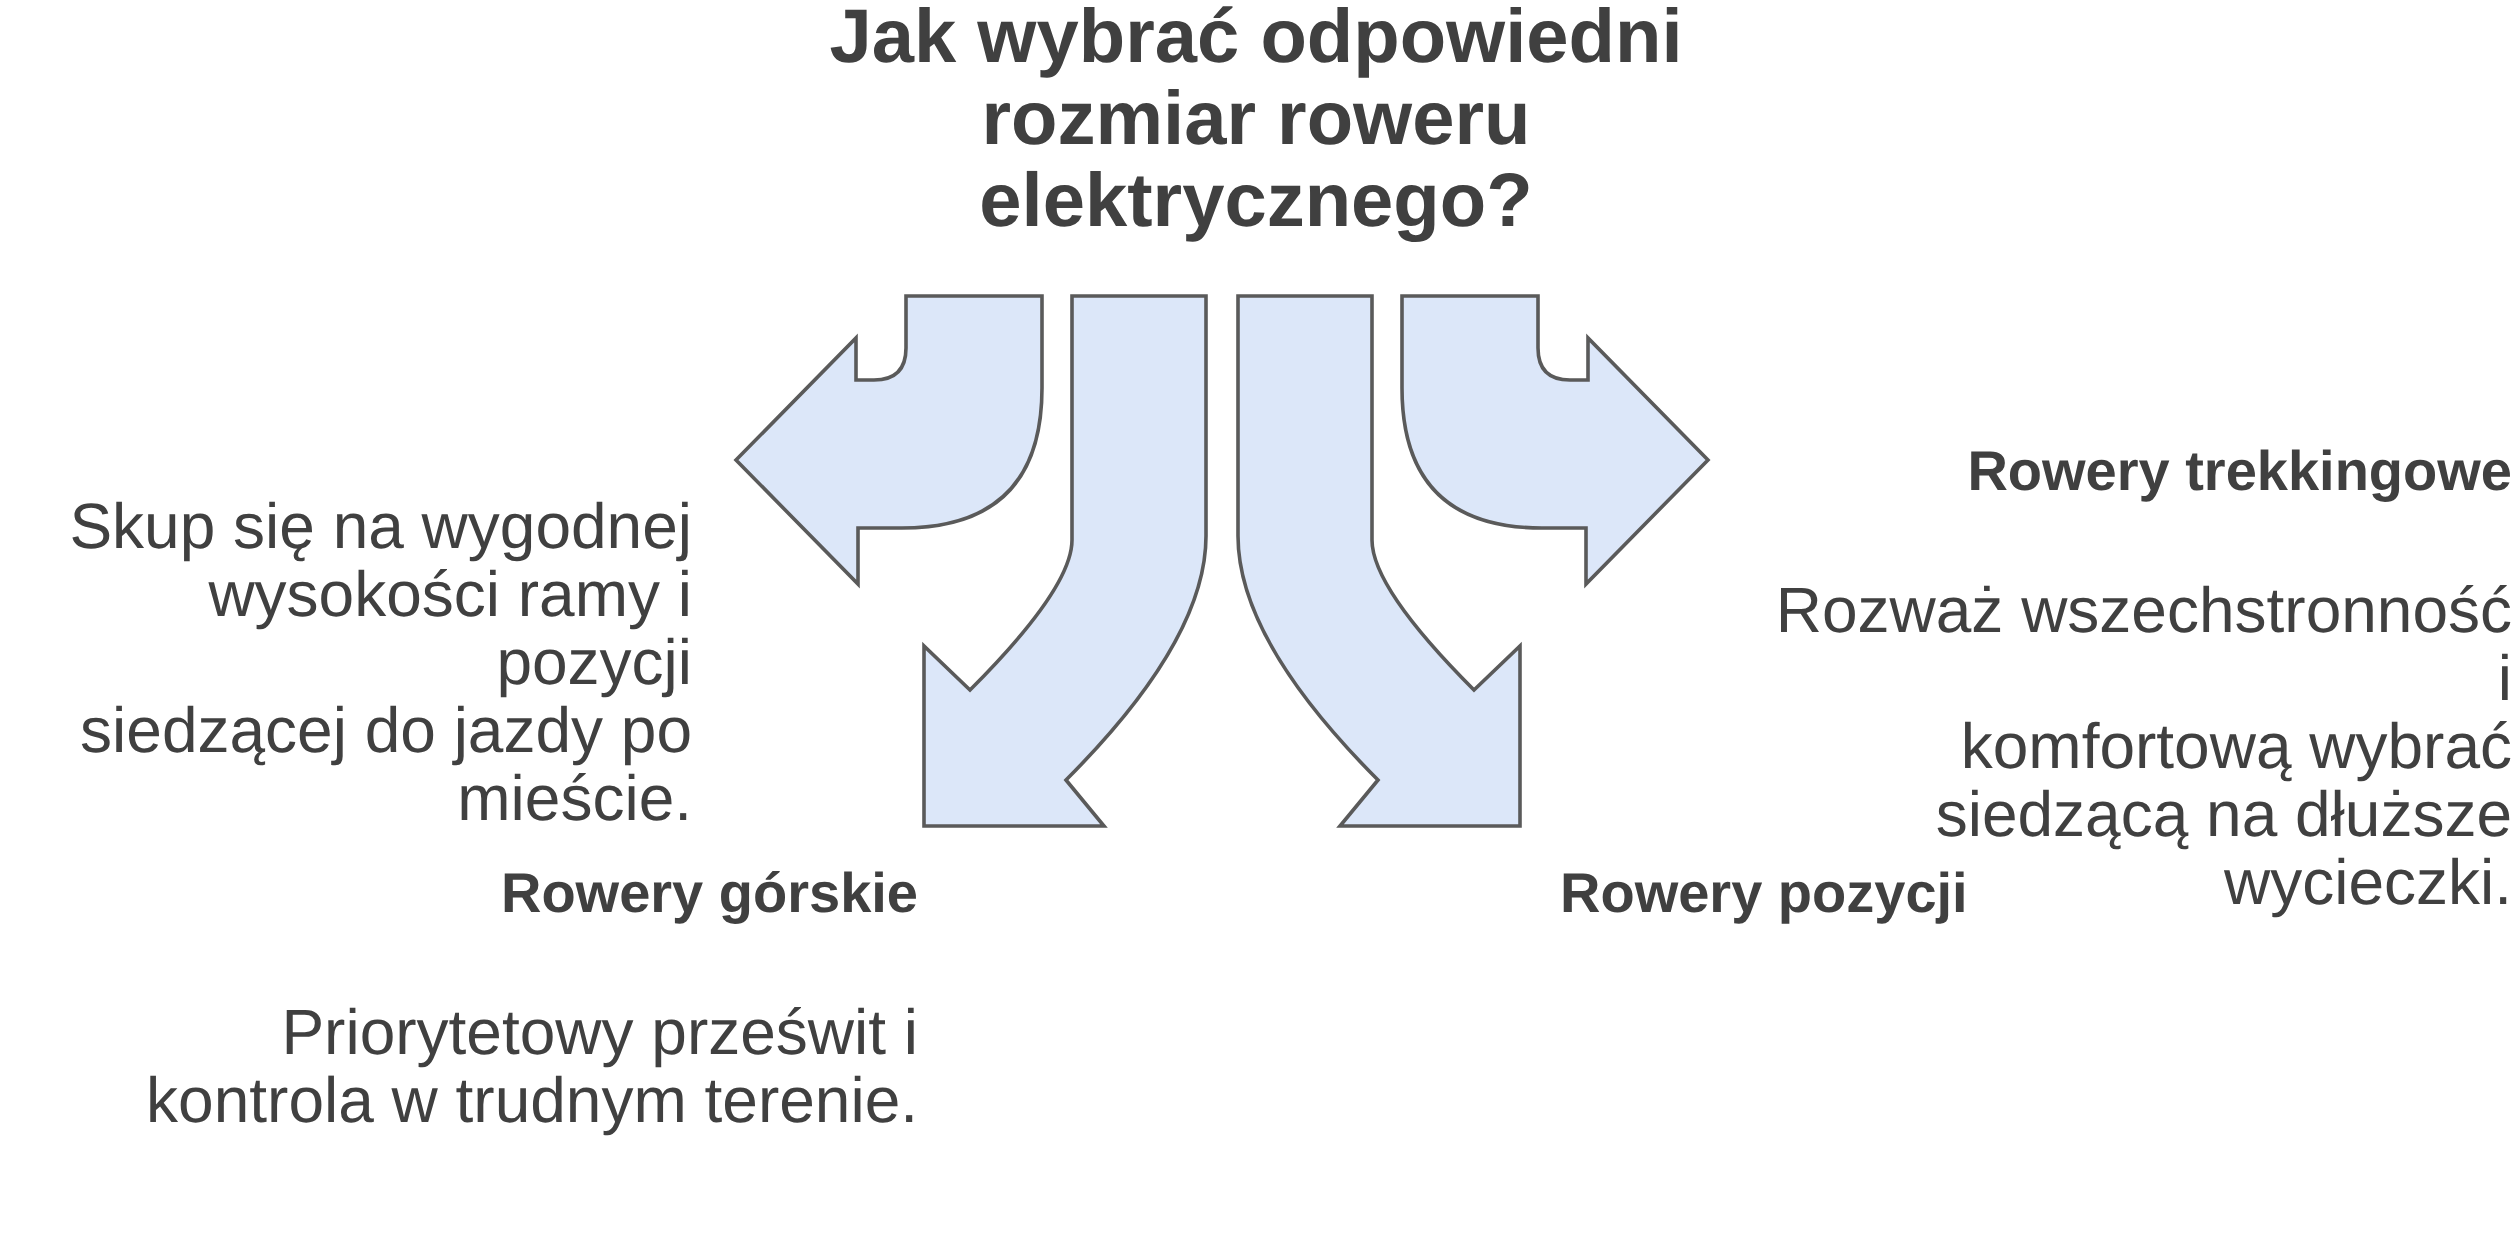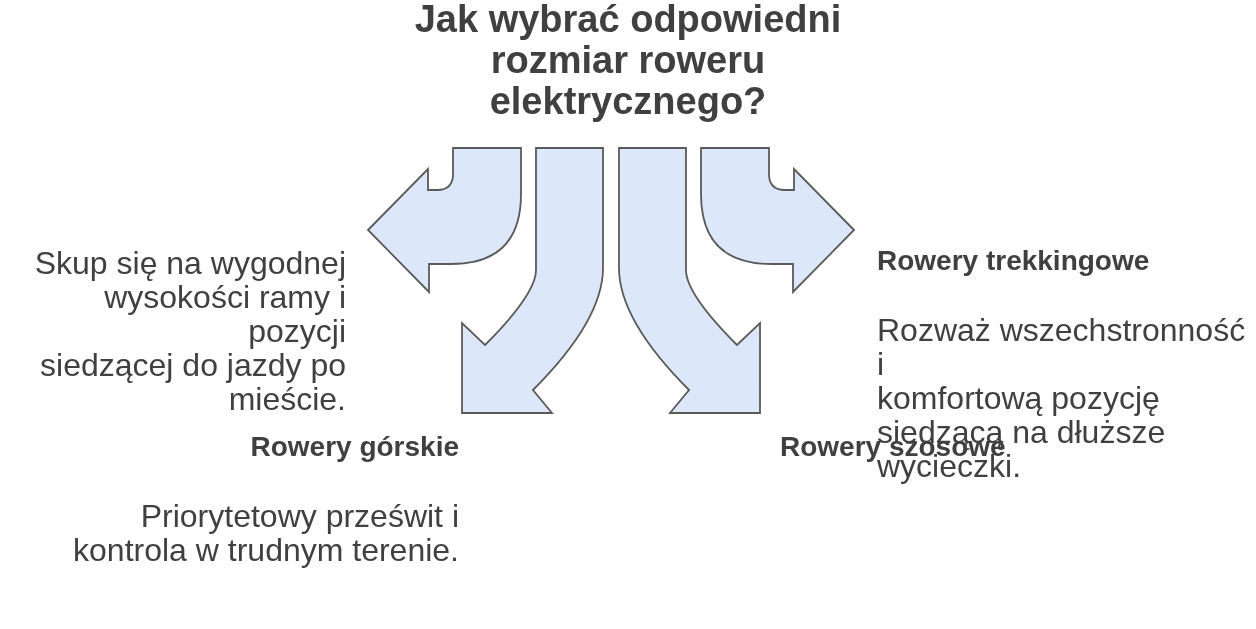--- a/index.html
+++ b/index.html
@@ -47,21 +47,21 @@
     font-size: 28px;
     line-height: 35px;
     font-weight: bold;
   }
   .branch p {
     margin: 17px 0 0 0;
     font-size: 32px;
     line-height: 34px;
   }
   .branch.top-left    { top: 211px; right: 910px; text-align: right; }
-  .branch.top-right   { top: 225px; left: 877px;  text-align: left; }
+  .branch.top-right   { top: 200px; left: 877px;  text-align: right; }
   .branch.bottom-left { top: 411px; right: 797px; text-align: right; }
   .branch.bottom-right{ top: 411px; left: 780px;  text-align: left; }
 </style>
 </head>
 <body>
 
 <h1 class="title">Jak wybrać odpowiedni
 rozmiar roweru
 elektrycznego?</h1>
 
@@ -75,26 +75,26 @@
 <section class="branch top-left">
   <p>Skup się na wygodnej
 wysokości ramy i pozycji
 siedzącej do jazdy po
 mieście.</p>
 </section>
 
 <section class="branch top-right">
   <h2>Rowery trekkingowe</h2>
   <p>Rozważ wszechstronność i
-komfortową pozycję
+komfortową wybrać
 siedzącą na dłuższe
 wycieczki.</p>
 </section>
 
 <section class="branch bottom-left">
   <h2>Rowery górskie</h2>
   <p>Priorytetowy prześwit i
 kontrola w trudnym terenie.</p>
 </section>
 
 <section class="branch bottom-right">
-  <h2>Rowery szosowe</h2>
+  <h2>Rowery pozycji</h2>
 </section>
 
 </body></html>

